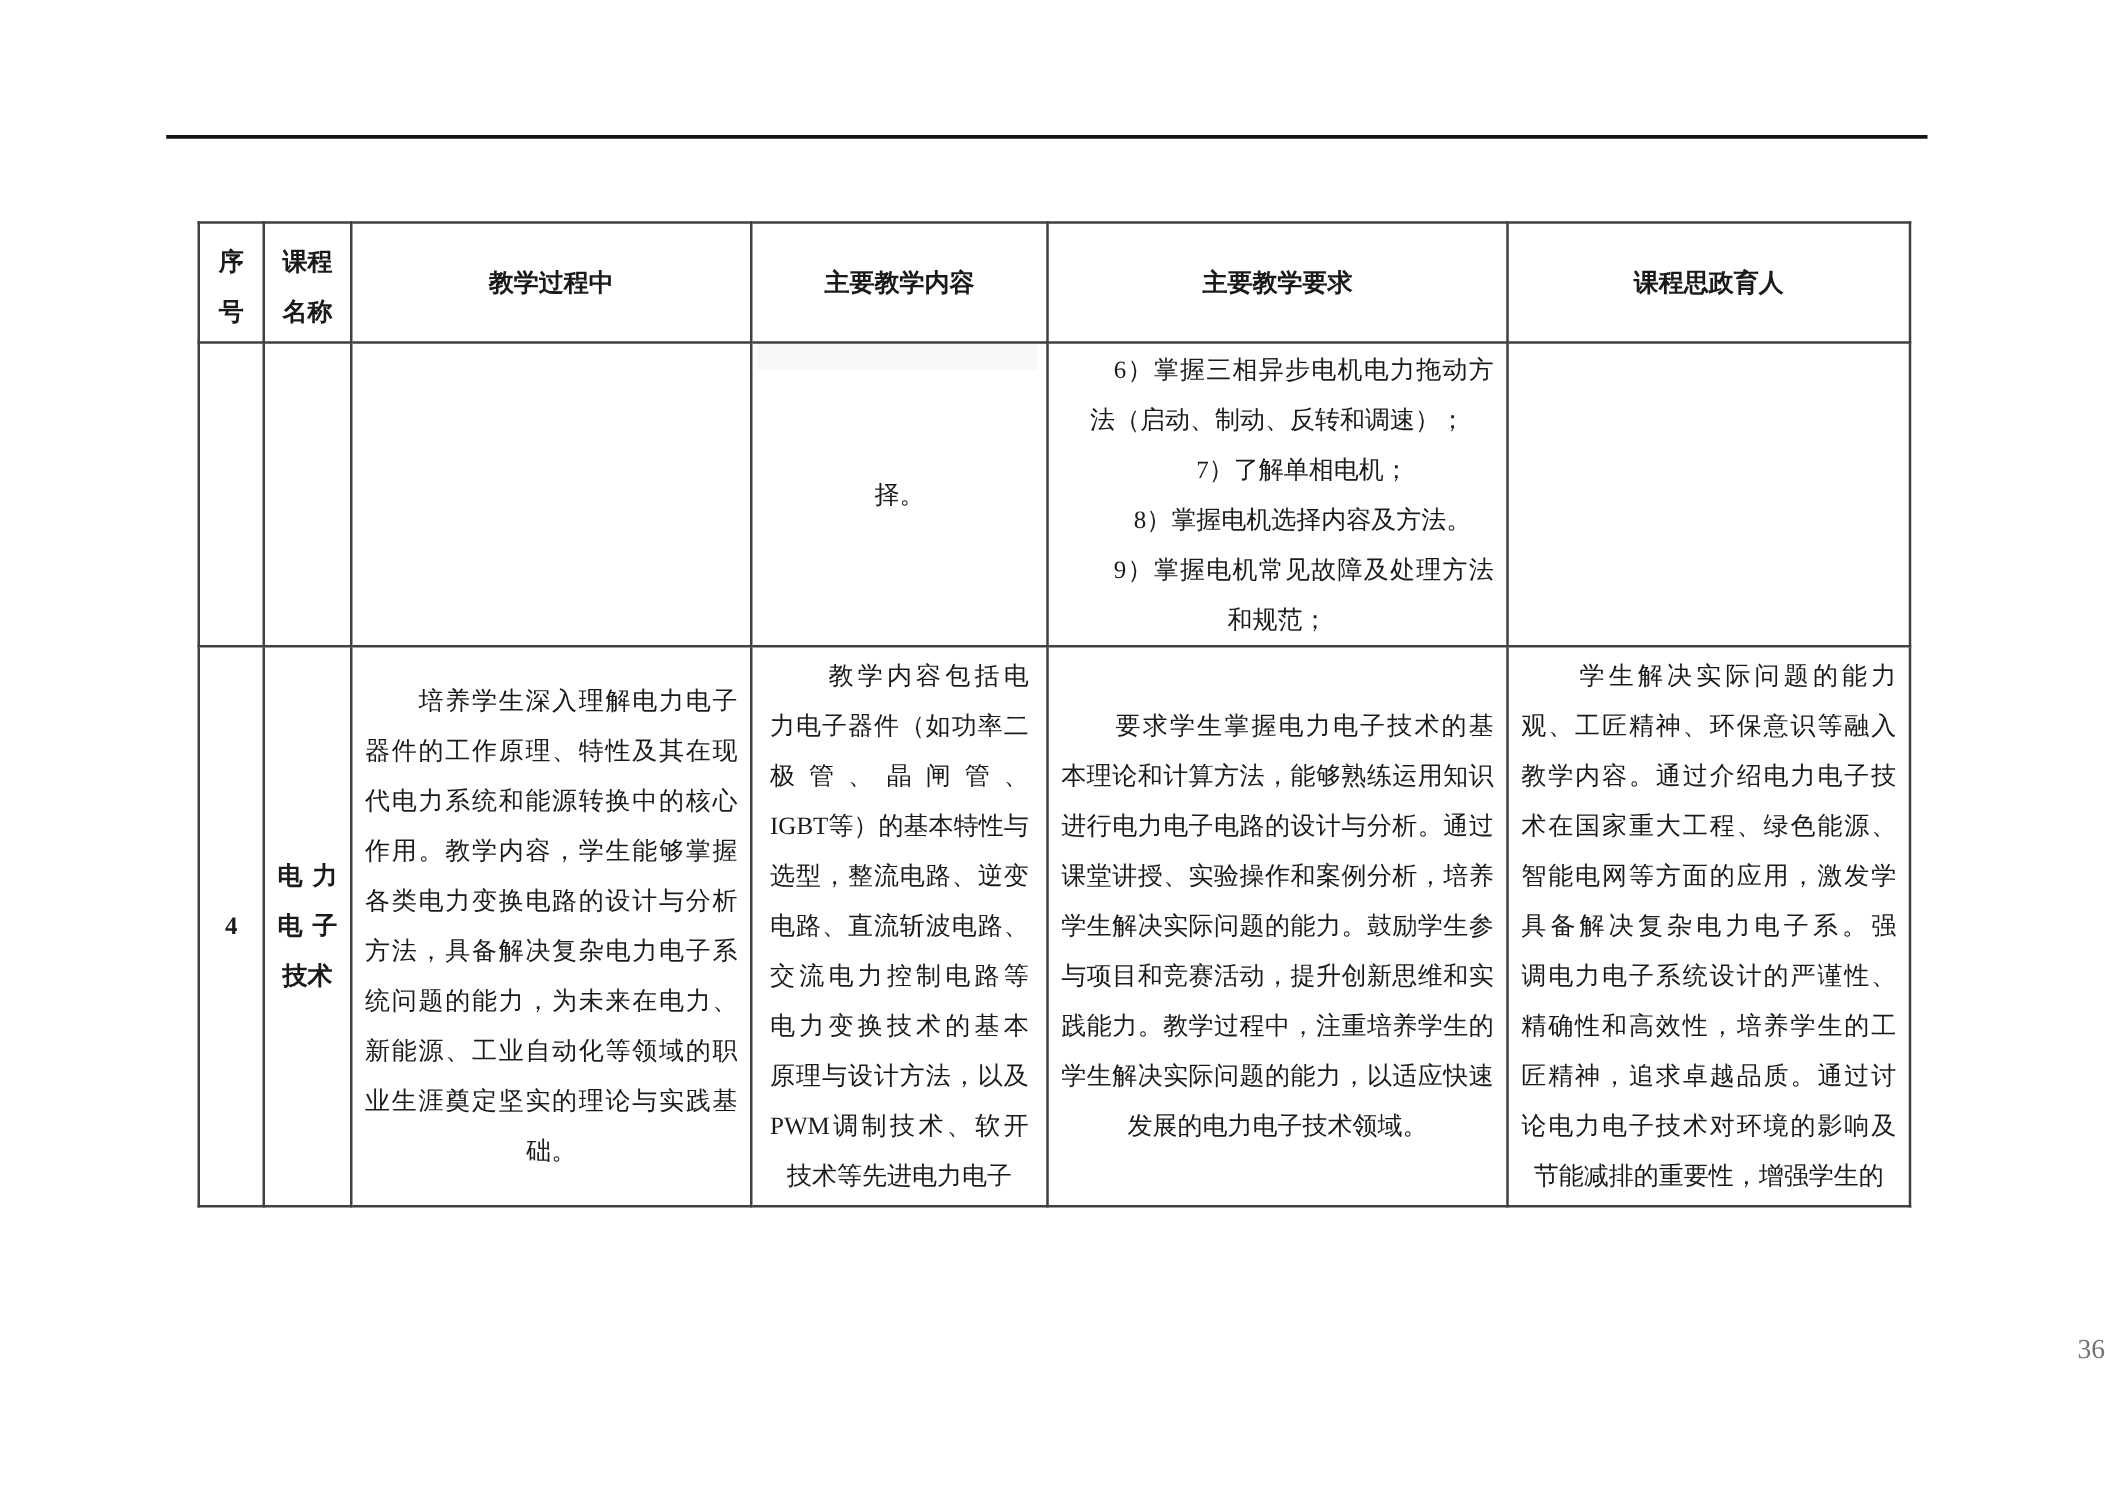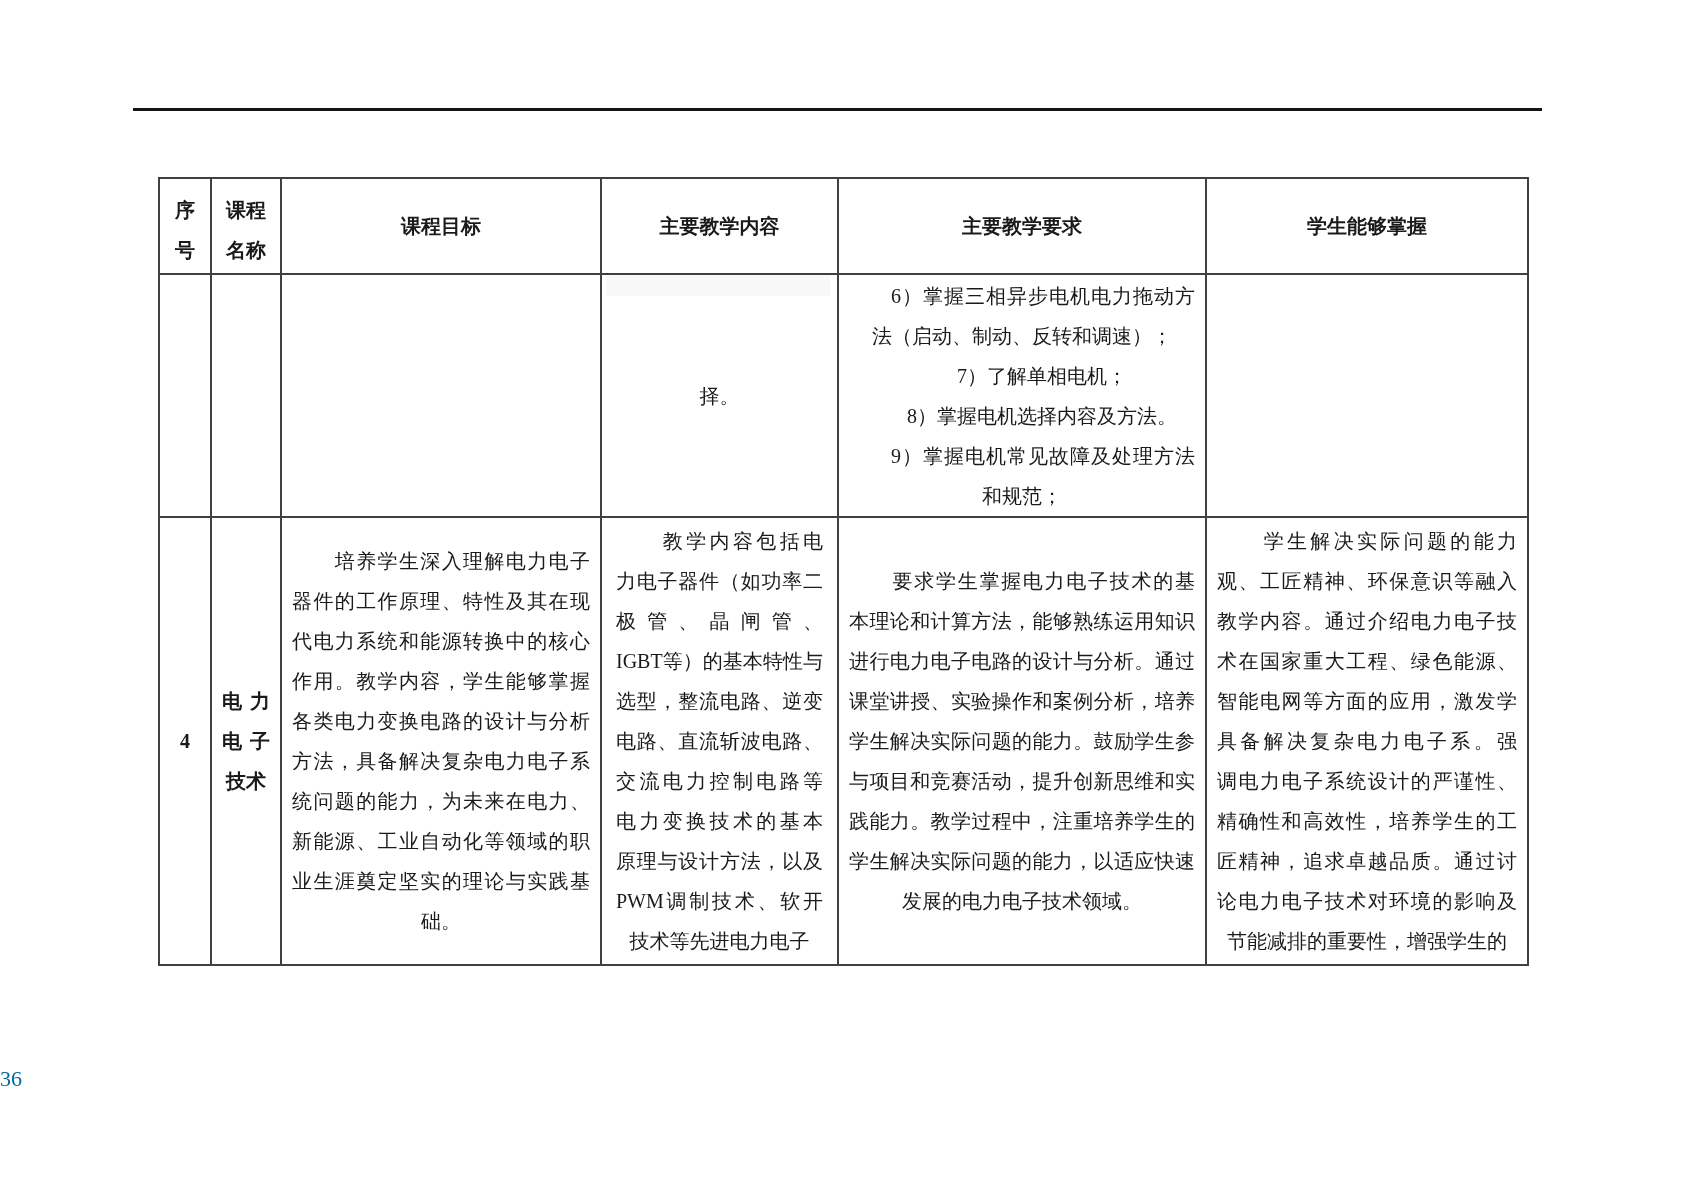--- a/index.html
+++ b/index.html
@@ -43,21 +43,21 @@
   }
   th .ln{line-height:48px;text-align:center !important;text-align-last:center !important;}
   .ln{line-height:40px;height:40px;overflow:hidden;white-space:normal;text-align:center;}
   .j{text-align:justify;text-align-last:justify;}
   .para{margin:0;}
   td.vtop{vertical-align:top;padding-top:4px;margin-left:36px;}
   td.num{text-align:center;font-weight:bold;font-size:22px;}
   .cname{width:100%;font-weight:bold;}
   .pageno{
     position:absolute;left:0;top:1066px;width:100%;
-    text-align:left;font-size:22px;color:#0369a1;
+    text-align:right;font-size:22px;color:#737373;
   }
 </style>
 </head>
 <body>
 
 <div class="page">
 
   <div class="top-rule"></div>
   <div class="artifact"></div>
 
@@ -73,24 +73,24 @@
     <tbody>
         <tr class="hrow">
       <th>
             <div class="ln j">序</div>
             <div class="ln">号</div>
           </th>
       <th>
             <div class="ln j">课程</div>
             <div class="ln">名称</div>
           </th>
-      <th>课程目标</th>
+      <th>教学过程中</th>
       <th>主要教学内容</th>
       <th>主要教学要求</th>
-      <th>学生能够掌握</th>
+      <th>课程思政育人</th>
     </tr>
     <tr class="r1">
       <td></td>
       <td></td>
       <td></td>
       <td class="vtop">
             <div class="para">
               <div class="ln">择。</div>
             </div>
           </td>

